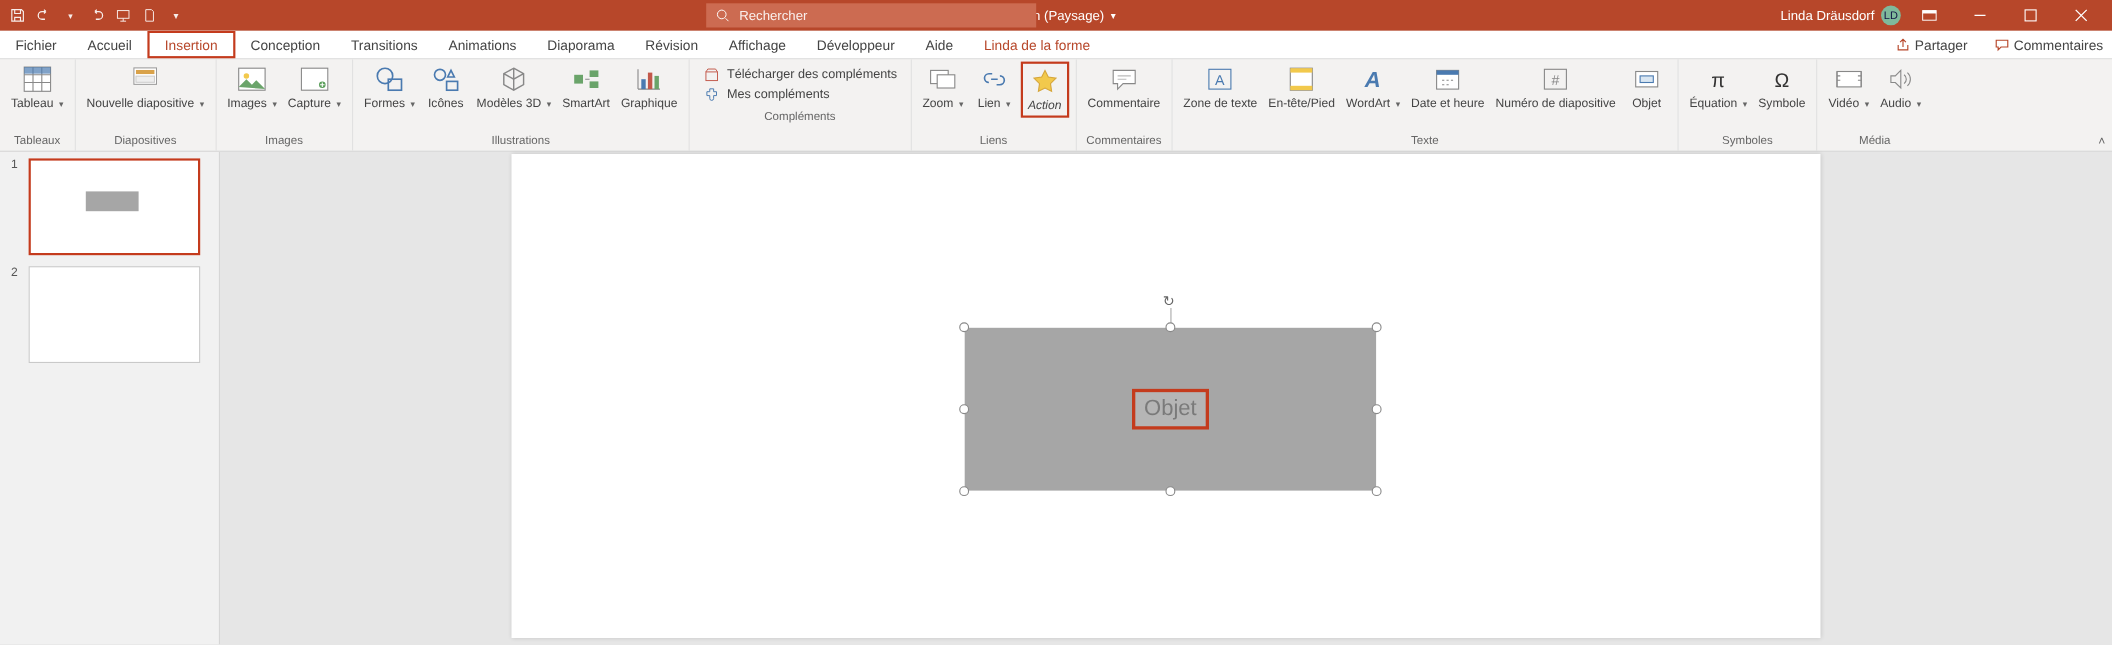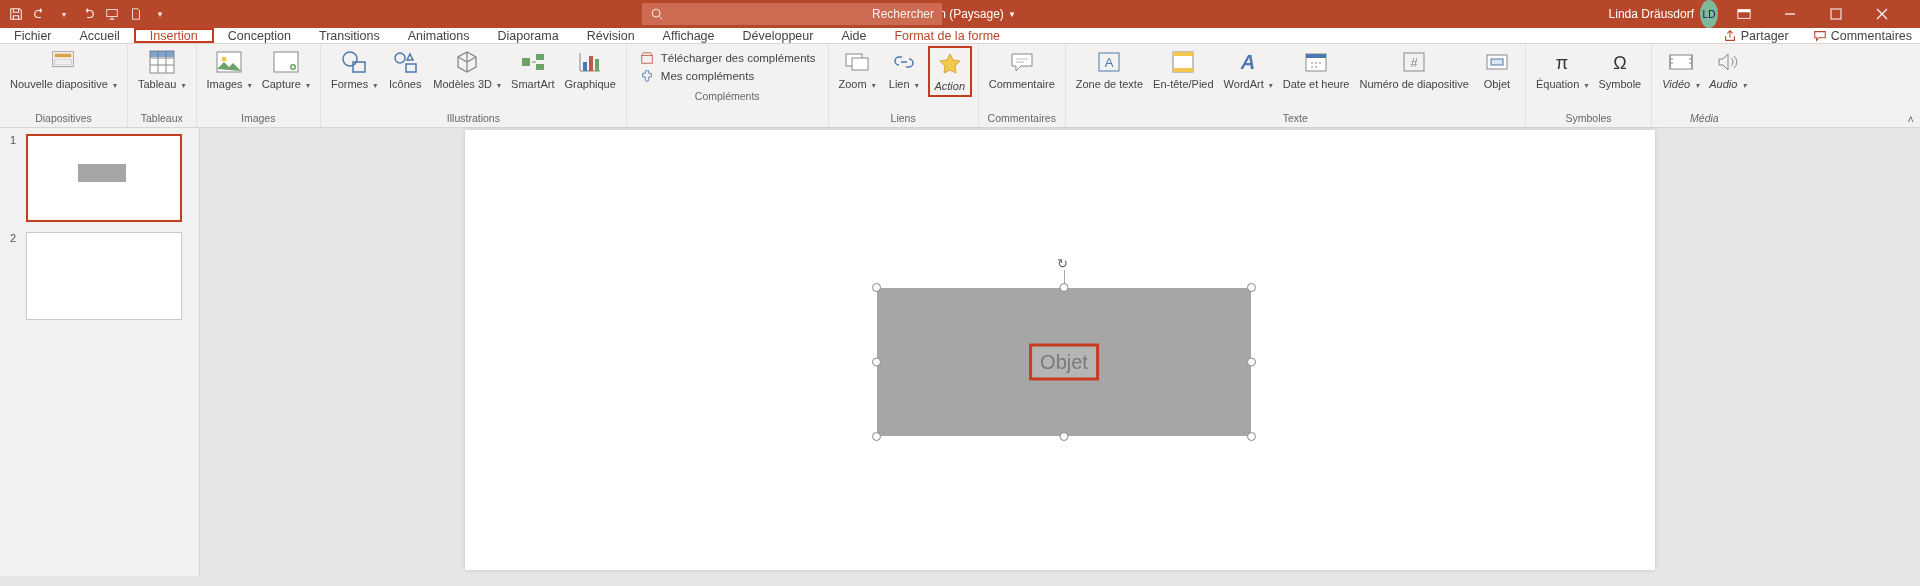--- a/index.html
+++ b/index.html
@@ -4,28 +4,28 @@
 <style>
   * { margin: 0; padding: 0; box-sizing: border-box; font-family: "Segoe UI", sans-serif; }
   body { width: 1920px; height: 586px; overflow: hidden; background: #e6e6e6; }
 
   
   .titlebar { height: 28px; background: #b7472a; display: flex; align-items: center; color: #fff; font-size: 12px; position: relative; }
   .qat { display: flex; align-items: center; gap: 8px; padding: 0 8px; }
   .qat-icon { width: 16px; height: 16px; display: flex; align-items: center; justify-content: center; opacity: 0.9; font-size: 13px; }
   .title-center { position: absolute; left: 50%; transform: translateX(-60%); display: flex; align-items: center; gap: 6px; }
   .search-box { position: absolute; left: 642px; width: 300px; height: 22px; background: #cc6b51; display: flex; align-items: center; padding: 0 8px; gap: 8px; }
-  .search-box input { background: transparent; border: none; color: #fff; font-size: 12px; width: 100%; outline: none; text-align: right; }
+  .search-box input { background: transparent; border: none; color: #fff; font-size: 12px; width: 100%; outline: none; }
   .search-box input::placeholder { color: #fff; opacity: 0.9; }
-  .title-right { position: absolute; right: 0; display: flex; align-items: center; gap: 6px; padding-right: 18px; }
-  .user-avatar { width: 18px; height: 28px; border-radius: 50%; background: #7fb99b; color: #114; font-size: 10px; display: flex; align-items: center; justify-content: center; }
+  .title-right { position: absolute; right: 0; display: flex; align-items: center; gap: 6px; padding-right: 8px; }
+  .user-avatar { width: 18px; height: 18px; border-radius: 50%; background: #7fb99b; color: #114; font-size: 10px; display: flex; align-items: center; justify-content: center; }
   .win-btn { width: 40px; height: 28px; display: flex; align-items: center; justify-content: center; font-size: 12px; }
 
   
-  .tabs { height: 16px; background: #fff; display: flex; align-items: center; border-bottom: 1px solid #d6d6d6; position: relative; }
+  .tabs { height: 26px; background: #fff; display: flex; align-items: center; border-bottom: 1px solid #d6d6d6; position: relative; }
   .tab { padding: 0 14px; font-size: 12.5px; color: #444; height: 100%; display: flex; align-items: center; cursor: pointer; }
   .tab.active { color: #b7472a; border: 2px solid #c43b1d; border-bottom: 2px solid #c43b1d; background: #fff; position: relative; text-align: center; }
   .tab.contextual { color: #b7472a; }
   .tabs-right { position: absolute; right: 8px; display: flex; gap: 24px; }
   .tab-right-btn { display: flex; align-items: center; gap: 4px; font-size: 12.5px; color: #444; cursor: pointer; }
 
   
   .ribbon { height: 84px; background: #f3f2f1; display: flex; border-bottom: 1px solid #d6d6d6; position: relative; }
   .group { display: flex; flex-direction: column; align-items: center; border-right: 1px solid #e1e1e1; padding: 2px 6px 0 6px; }
   .group-items { display: flex; align-items: flex-start; gap: 2px; flex: 1; }
@@ -140,21 +140,21 @@
   <div class="tab">Accueil</div>
   <div class="tab active">Insertion</div>
   <div class="tab">Conception</div>
   <div class="tab">Transitions</div>
   <div class="tab">Animations</div>
   <div class="tab">Diaporama</div>
   <div class="tab">Révision</div>
   <div class="tab">Affichage</div>
   <div class="tab">Développeur</div>
   <div class="tab">Aide</div>
-  <div class="tab contextual">Format de la forme</div>
+  <div class="tab contextual">Linda de la forme</div>
   <div class="tabs-right">
     <div class="tab-right-btn">
       <span style="color:#b7472a;">
         <svg width="14" height="14" viewBox="0 0 16 16">
             <path fill="none" stroke="#b7472a" stroke-width="1.2" d="M3 8v5h10V8 M8 2v8 M5 5l3-3 3 3"></path>
           </svg>
       </span>
       <span>Partager</span>
     </div>
     <div class="tab-right-btn">
@@ -167,46 +167,46 @@
     </div>
   </div>
 </div>
 
 <div class="ribbon">
 
   <div class="group">
     <div class="group-items">
       <div class="btn">
         <span class="ic">
+          <svg width="26" height="24" viewBox="0 0 26 24">
+              <rect x="1" y="1" width="24" height="22" fill="#fff" stroke="#888"></rect>
+              <path d="M1 8h24M1 15h24M9 1v22M17 1v22" stroke="#888"></path>
+              <rect x="1" y="1" width="24" height="6" fill="#4a7ab0" opacity="0.7"></rect>
+            </svg>
+        </span>
+        <span><span>Tableau</span> <span class="caret"></span></span>
+      </div>
+    </div>
+    <div class="group-label">Tableaux</div>
+  </div>
+
+  <div class="group">
+    <div class="group-items">
+      <div class="btn">
+        <span class="ic">
           <svg width="30" height="26" viewBox="0 0 30 26">
               <rect x="4" y="2" width="22" height="16" fill="#fff" stroke="#999"></rect>
               <rect x="6" y="4" width="18" height="4" fill="#d9a24a"></rect>
               <rect x="6" y="10" width="18" height="6" fill="#eee" stroke="#ccc"></rect>
             </svg>
         </span>
         <span><span>Nouvelle diapositive</span> <span class="caret"></span></span>
       </div>
     </div>
     <div class="group-label">Diapositives</div>
-  </div>
-
-  <div class="group">
-    <div class="group-items">
-      <div class="btn">
-        <span class="ic">
-          <svg width="26" height="24" viewBox="0 0 26 24">
-              <rect x="1" y="1" width="24" height="22" fill="#fff" stroke="#888"></rect>
-              <path d="M1 8h24M1 15h24M9 1v22M17 1v22" stroke="#888"></path>
-              <rect x="1" y="1" width="24" height="6" fill="#4a7ab0" opacity="0.7"></rect>
-            </svg>
-        </span>
-        <span><span>Tableau</span> <span class="caret"></span></span>
-      </div>
-    </div>
-    <div class="group-label">Tableaux</div>
   </div>
 
   <div class="group">
     <div class="group-items">
       <div class="btn">
         <span class="ic">
           <svg width="26" height="22" viewBox="0 0 26 22">
               <rect x="1" y="1" width="24" height="20" fill="#fff" stroke="#888"></rect>
               <circle cx="8" cy="8" r="2.5" fill="#f2c94c"></circle>
               <path d="M1 18l7-7 5 5 4-4 8 8" fill="#6aa46a"></path>
@@ -430,21 +430,21 @@
           <svg width="26" height="24" viewBox="0 0 26 24">
               <text x="13" y="19" font-size="18" text-anchor="middle" fill="#333">Ω</text>
             </svg>
         </span>
         <span>Symbole</span>
       </div>
     </div>
     <div class="group-label">Symboles</div>
   </div>
 
-  <div class="group" style="border-right:none;font-style:italic;">
+  <div class="group" style="border-right:none;">
     <div class="group-items">
       <div class="btn">
         <span class="ic">
           <svg width="26" height="22" viewBox="0 0 26 22">
               <rect x="2" y="4" width="22" height="14" fill="#fff" stroke="#888"></rect>
               <path d="M2 4v14M24 4v14M2 8h3M2 12h3M21 8h3M21 12h3" stroke="#888"></path>
             </svg>
         </span>
         <span><span>Vidéo</span> <span class="caret"></span></span>
       </div>

